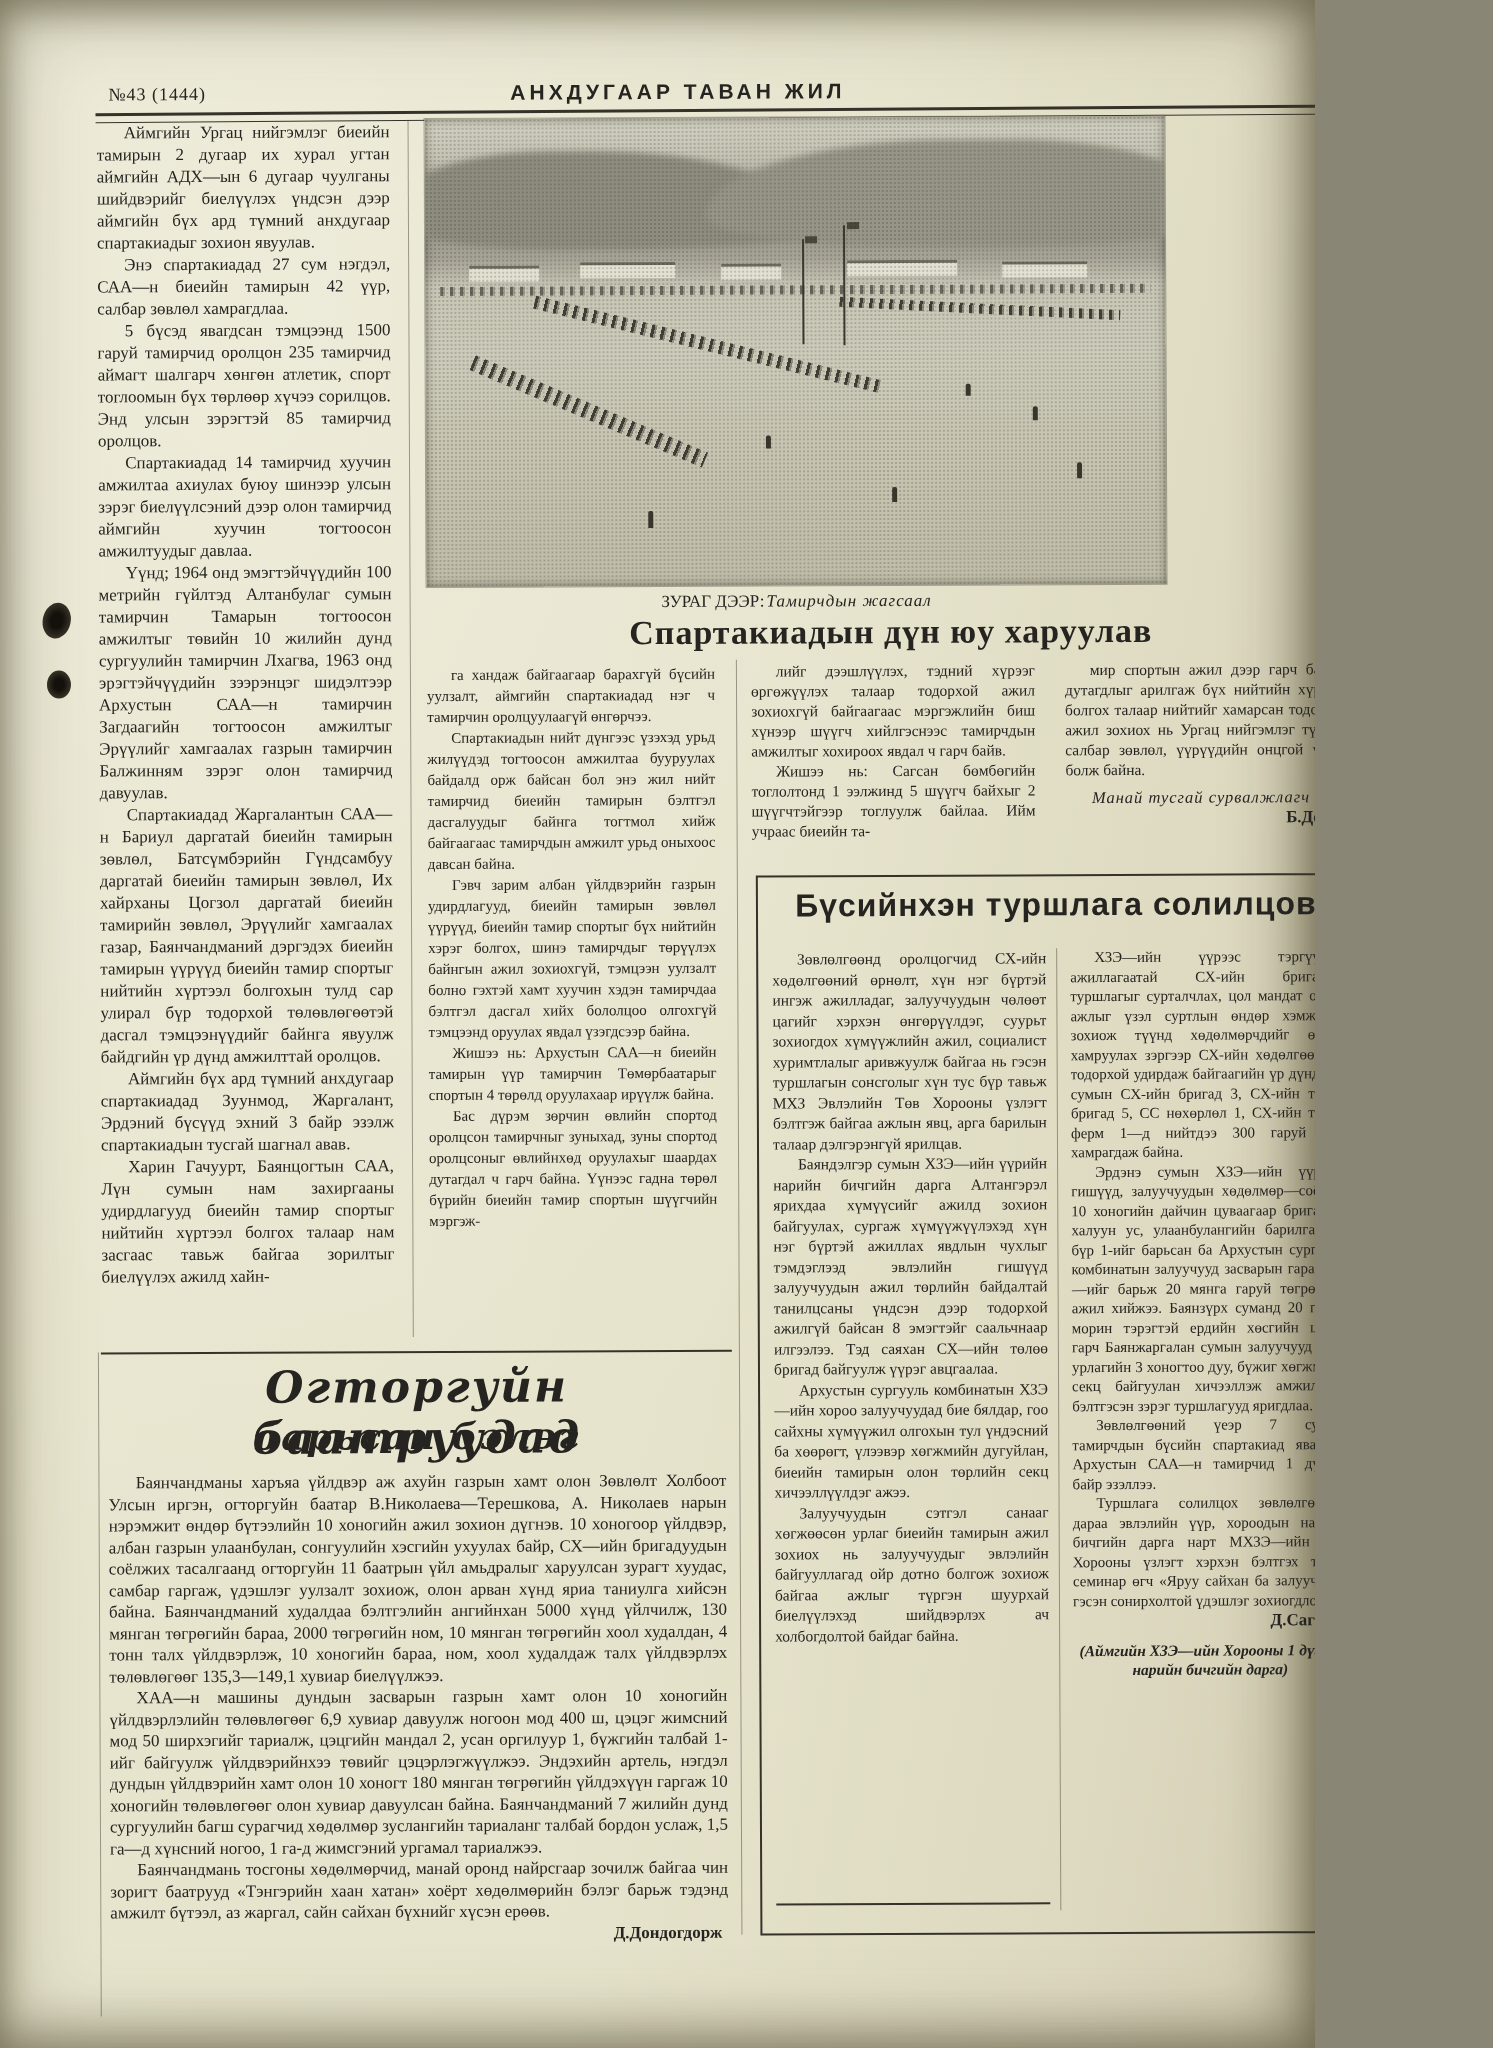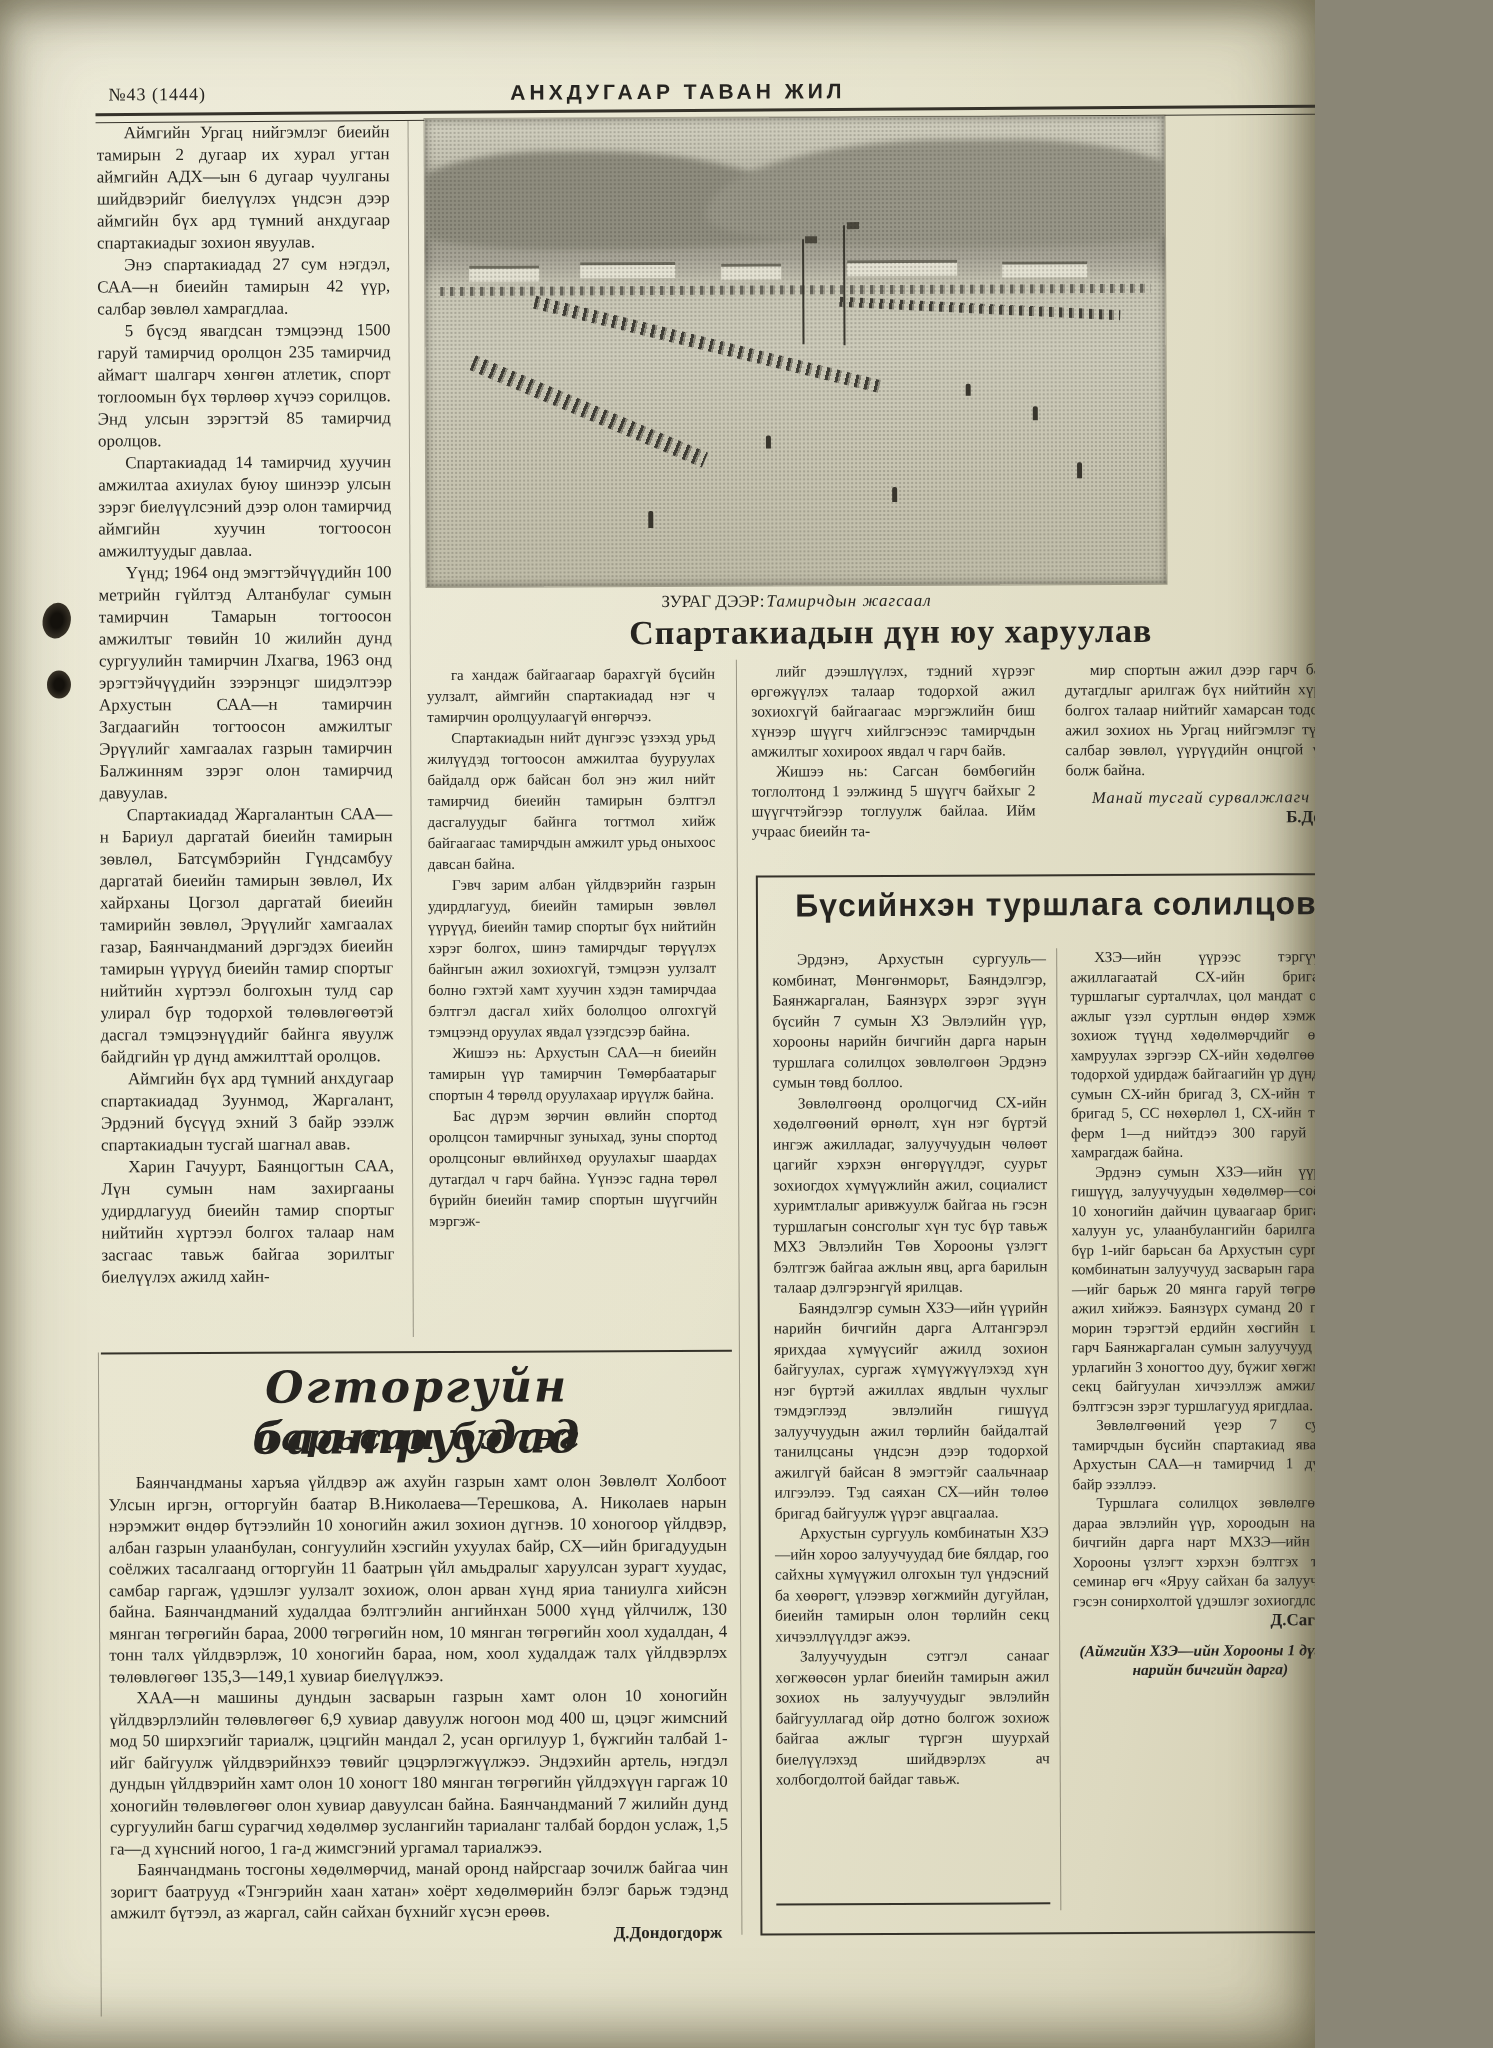--- a/index.html
+++ b/index.html
@@ -146,25 +146,24 @@
     <div class="abs col-text" id="colC">
 
     <p class="para">мир спортын ажил дээр гарч байгаа дутагдлыг арилгаж бүх нийтийн хүртээл болгох талаар нийтийг хамарсан тодорхой ажил зохиох нь Ургац нийгэмлэг түүний салбар зөвлөл, үүрүүдийн онцгой үүрэг болж байна.</p>
         <span class="sig-role">Манай тусгай сурвалжлагч</span>
         <span class="sig-name">Б.Дорж</span>
       </div>
 
     <div class="abs" id="bus-box"></div>
     <div class="abs" id="bus-title">Бүсийнхэн туршлага солилцов</div>
     <div class="abs col-text" id="bus-col1">
-        <p class="para">Эрдэнэ, Архустын сургууль—комбинат, Мөнгөнморьт, Баяндэлгэр, Баянжаргалан, Баянзүрх зэрэг зүүн бүсийн 7 сумын ХЗ Эвлэлийн үүр, хорооны нарийн бичгийн дарга нарын туршлага солилцох зөвлөлгөөн Эрдэнэ сумын төвд боллоо.</p>
         <p class="para">Зөвлөлгөөнд оролцогчид СХ-ийн хөдөлгөөний өрнөлт, хүн нэг бүртэй ингэж ажилладаг, залуучуудын чөлөөт цагийг хэрхэн өнгөрүүлдэг, суурьт зохиогдох хүмүүжлийн ажил, социалист хуримтлалыг аривжуулж байгаа нь гэсэн туршлагын сонсголыг хүн тус бүр тавьж МХЗ Эвлэлийн Төв Хорооны үзлэгт бэлтгэж байгаа ажлын явц, арга барилын талаар дэлгэрэнгүй ярилцав.</p>
         <p class="para">Баяндэлгэр сумын ХЗЭ—ийн үүрийн нарийн бичгийн дарга Алтангэрэл ярихдаа хүмүүсийг ажилд зохион байгуулах, сургаж хүмүүжүүлэхэд хүн нэг бүртэй ажиллах явдлын чухлыг тэмдэглээд эвлэлийн гишүүд залуучуудын ажил төрлийн байдалтай танилцсаны үндсэн дээр тодорхой ажилгүй байсан 8 эмэгтэйг саальчнаар илгээлээ. Тэд саяхан СХ—ийн төлөө бригад байгуулж үүрэг авцгаалаа.</p>
         <p class="para">Архустын сургууль комбинатын ХЗЭ—ийн хороо залуучуудад бие бялдар, гоо сайхны хүмүүжил олгохын тул үндэсний ба хөөрөгт, үлээвэр хөгжмийн дугуйлан, биеийн тамирын олон төрлийн секц хичээллүүлдэг ажээ.</p>
-        <p class="para">Залуучуудын сэтгэл санааг хөгжөөсөн урлаг биеийн тамирын ажил зохиох нь залуучуудыг эвлэлийн байгууллагад ойр дотно болгож зохиож байгаа ажлыг түргэн шуурхай биелүүлэхэд шийдвэрлэх ач холбогдолтой байдаг тавьж.</p>
+        <p class="para">Залуучуудын сэтгэл санааг хөгжөөсөн урлаг биеийн тамирын ажил зохиох нь залуучуудыг эвлэлийн байгууллагад ойр дотно болгож зохиож байгаа ажлыг түргэн шуурхай биелүүлэхэд шийдвэрлэх ач холбогдолтой байдаг байна.</p>
       </div>
     <div class="abs col-text" id="bus-col2">
         <p class="para">ХЗЭ—ийн үүрээс тэргүүний ажиллагаатай СХ-ийн бригадын туршлагыг сурталчлах, цол мандат олгох ажлыг үзэл суртлын өндөр хэмжээнд зохиож түүнд хөдөлмөрчдийг өргөн хамруулах зэргээр СХ-ийн хөдөлгөөнийг тодорхой удирдаж байгаагийн үр дүнд тус сумын СХ-ийн бригад 3, СХ-ийн төлөө бригад 5, СС нөхөрлөл 1, СХ-ийн төлөө ферм 1—д нийтдээ 300 гаруй хүн хамрагдаж байна.</p>
         <p class="para">Эрдэнэ сумын ХЗЭ—ийн үүрийн гишүүд, залуучуудын хөдөлмөр—соёлын 10 хоногийн дайчин цуваагаар бригадын халуун ус, улаанбулангийн барилга тус бүр 1-ийг барьсан ба Архустын сургууль комбинатын залуучууд засварын гарааш 1—ийг барьж 20 мянга гаруй төгрөгийн ажил хийжээ. Баянзүрх суманд 20 гаруй морин тэрэгтэй ердийн хөсгийн цуваа гарч Баянжаргалан сумын залуучууд соёл урлагийн 3 хоногтоо дуу, бүжиг хөгжмийн секц байгуулан хичээллэж амжилттай бэлтгэсэн зэрэг туршлагууд яригдлаа.</p>
         <p class="para">Зөвлөлгөөний үеэр 7 сумын тамирчдын бүсийн спартакиад явагдаж Архустын САА—н тамирчид 1 дүгээр байр эзэллээ.</p>
         <p class="para">Туршлага солилцох зөвлөлгөөний дараа эвлэлийн үүр, хороодын нарийн бичгийн дарга нарт МХЗЭ—ийн Төв Хорооны үзлэгт хэрхэн бэлтгэх тухай семинар өгч «Яруу сайхан ба залуучууд» гэсэн сонирхолтой үдэшлэг зохиогдлоо.</p>
         <span class="sig-name">Д.Сагсан</span>
         <span class="credit">(Аймгийн ХЗЭ—ийн Хорооны 1 дүгээр нарийн бичгийн дарга)</span>
       </div>
     <div class="abs vrule" id="bus-vrule"></div>

